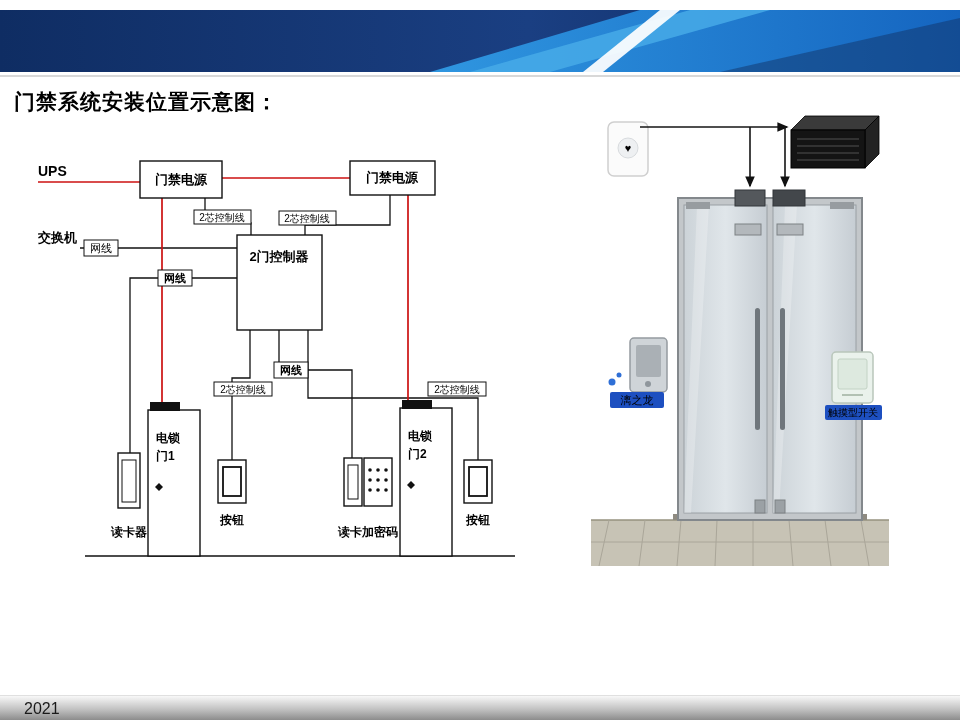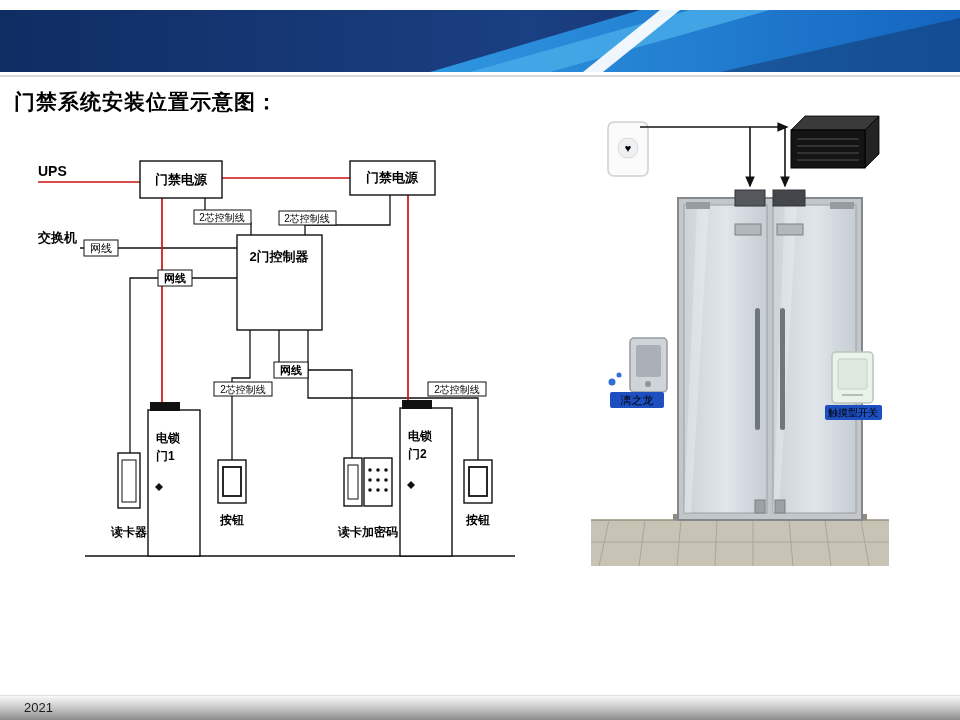--- a/index.html
+++ b/index.html
@@ -9,21 +9,21 @@
   .banner { position:absolute; top:10px; left:0; width:960px; height:62px; }
   .banner svg { display:block; width:100%; height:100%; }
   .banner-underline { position:absolute; top:75px; left:0; width:960px; height:2px; background:#d8d8d8; }
   .title { position:absolute; top:88px; left:14px; font-family:Liberation Mono, monospace;
            font-size:21px; font-weight:bold; color:#000; letter-spacing:1px; white-space:nowrap; }
   .diagram-svg { position:absolute; left:8px; top:130px; width:520px; height:435px; }
   .photo-svg   { position:absolute; left:585px; top:102px; width:310px; height:470px; }
   .footer { position:absolute; left:0; bottom:0; width:960px; height:25px;
             background:linear-gradient(180deg,#f8f8f8 0%,#c2c2c2 55%,#8c8c8c 100%);
             border-top:1px solid #e0e0e0; }
-  .footer-year { position:absolute; left:24px; top:4px; font-size:13px; color:#1a1a1a; }
+  .footer-year { position:absolute; left:24px; top:4px; font-size:16px; color:#1a1a1a; }
   svg text { font-family:"Liberation Sans","DejaVu Sans",sans-serif; fill:#000; }
   .mid  { text-anchor:middle; }
   .t14b { font-size:14px; font-weight:bold; }
   .t13b { font-size:13px; font-weight:bold; }
   .t12b { font-size:12px; font-weight:bold; }
   .t11  { font-size:11px; }
   .t11b { font-size:11px; font-weight:bold; }
   .t10  { font-size:10px; }
 </style>
 </head>

